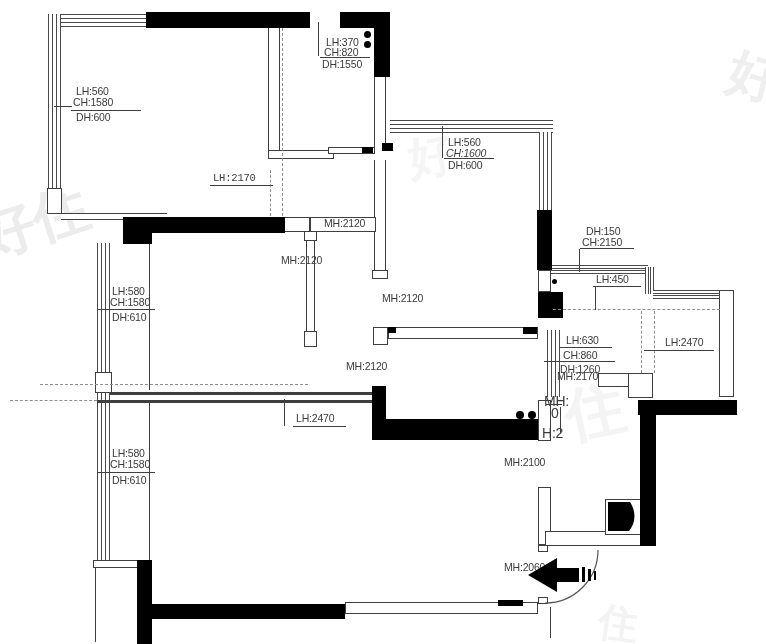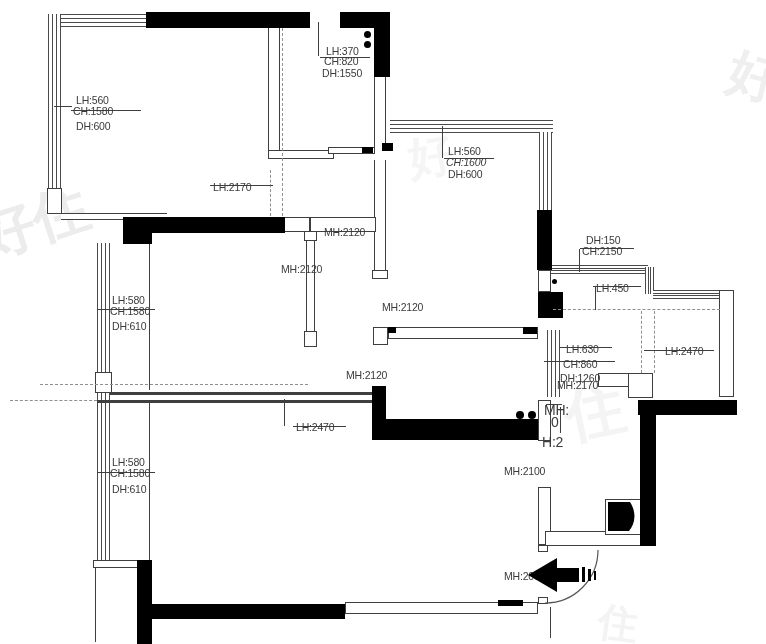--- a/index.html
+++ b/index.html
@@ -18,21 +18,21 @@
   .dashh{border-top:1px dashed #8f8f8f;height:0;}
   .dashv{border-left:1px dashed #8f8f8f;width:0;}
   
   .winv{background:#fff;border-left:1px solid #4a4a4a;border-right:1px solid #4a4a4a;box-sizing:border-box;}
   .winv::before,.winv::after{content:"";position:absolute;top:0;bottom:0;width:1px;background:#4a4a4a;}
   .winv::before{left:31%;} .winv::after{left:62%;}
   
   .winh{background:#fff;border-top:1px solid #4a4a4a;border-bottom:1px solid #4a4a4a;box-sizing:border-box;}
   .winh::before,.winh::after{content:"";position:absolute;left:0;right:0;height:1px;background:#4a4a4a;}
   .winh::before{top:31%;} .winh::after{top:62%;}
-  .lbl{font-size:10.5px;line-height:11px;color:#3b3b3b;letter-spacing:-0.2px;white-space:pre;margin-top:9px;}
+  .lbl{font-size:10.5px;line-height:11px;color:#3b3b3b;letter-spacing:-0.2px;white-space:pre;}
   .sm{font-size:14px;line-height:9px;}
   .dot{background:#000;border-radius:50%;}
   .wm{color:#ececec;font-weight:bold;white-space:pre;user-select:none;}
   svg.overlay{position:absolute;left:0;top:0;pointer-events:none;}
 </style>
 </head>
 <body>
 
 <div id="plan">
 
@@ -143,21 +143,21 @@
   <div class="el vl" style="left:560px;top:407px;height:26px;"></div>
 
   <div class="el lbl" style="left:76px;top:86px;">LH:560</div>
   <div class="el lbl" style="left:73px;top:97px;">CH:1580</div>
   <div class="el lbl" style="left:76px;top:112px;">DH:600</div>
 
   <div class="el lbl" style="left:326px;top:37px;">LH:370</div>
   <div class="el lbl" style="left:324px;top:47px;">CH:820</div>
   <div class="el lbl" style="left:322px;top:59px;">DH:1550</div>
 
-  <div class="el lbl" style="left:213px;top:173px;">LH:2170</div>
+  <div class="el lbl" style="left:213px;top:173px;font-family:Liberation Mono, monospace;">LH:2170</div>
   <div class="el lbl" style="left:324px;top:218px;">MH:2120</div>
   <div class="el lbl" style="left:281px;top:255px;">MH:2120</div>
 
   <div class="el lbl" style="left:448px;top:137px;">LH:560</div>
   <div class="el lbl" style="left:446px;top:148px;font-style:italic;">CH:1600</div>
   <div class="el lbl" style="left:448px;top:160px;">DH:600</div>
 
   <div class="el lbl" style="left:382px;top:293px;">MH:2120</div>
 
   <div class="el lbl" style="left:586px;top:226px;">DH:150</div>

